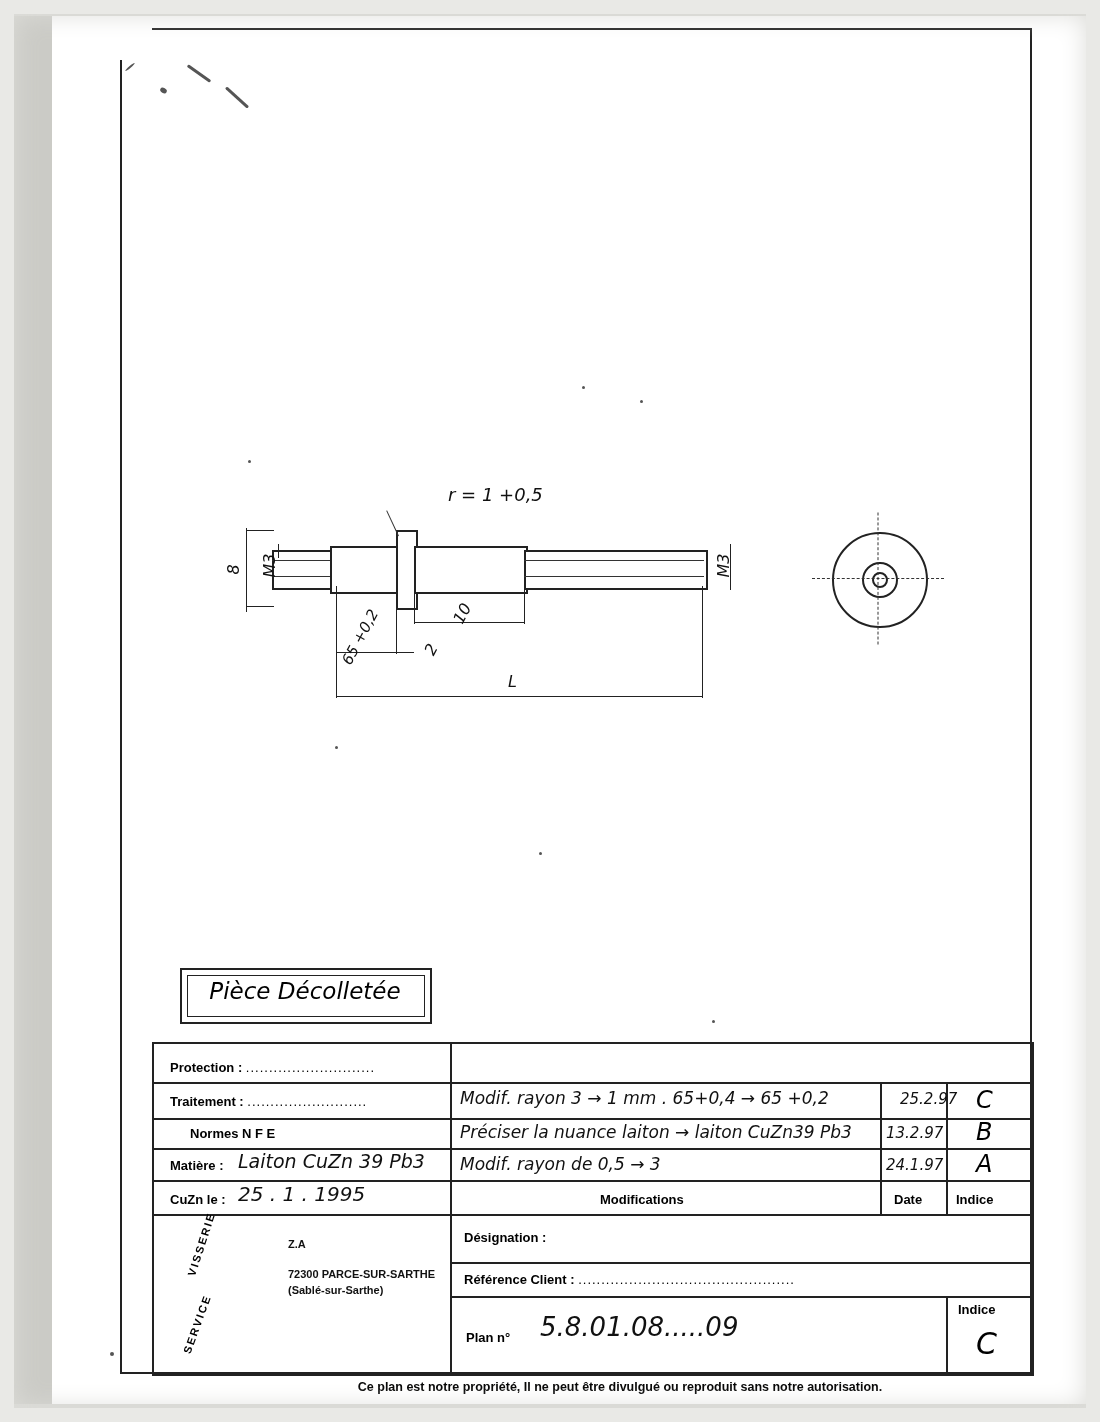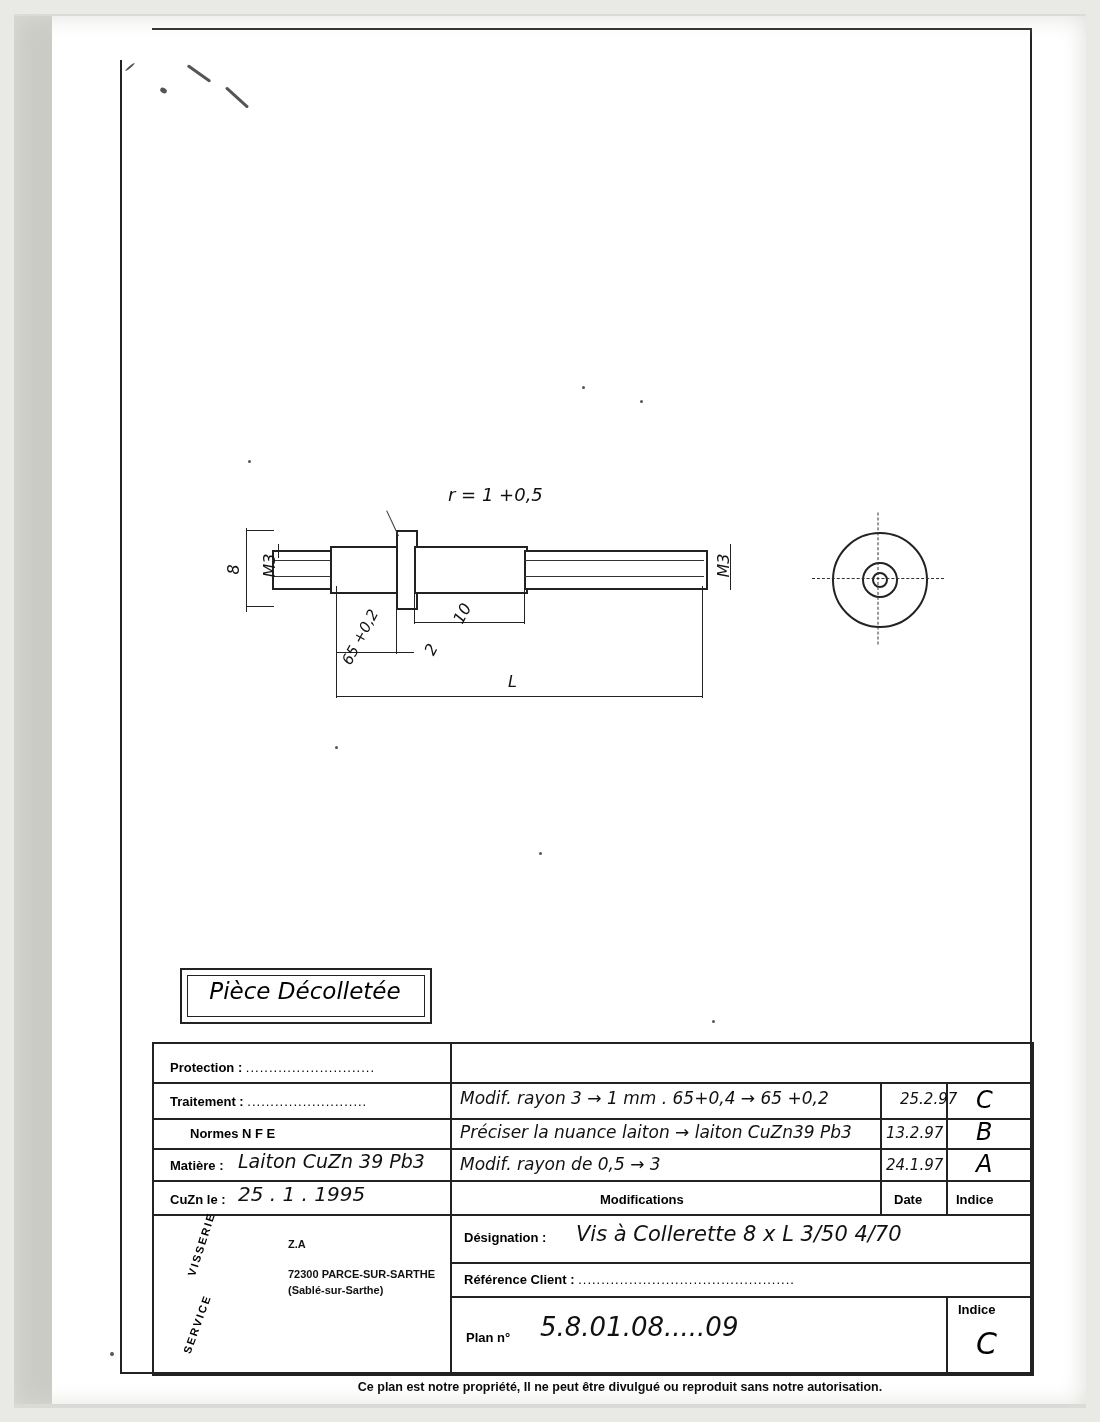--- a/index.html
+++ b/index.html
@@ -195,21 +195,20 @@
 
   <div class="modtext" style="left:460px;top:1154px;">Modif. rayon de 0,5 → 3</div>
   <div class="modtext" style="left:886px;top:1156px;font-size:15px;">24.1.97</div>
   <div class="indchar" style="left:976px;top:1150px;">A</div>
 
   <div class="rowlabel" style="left:600px;top:1192px;">Modifications</div>
   <div class="rowlabel" style="left:894px;top:1192px;">Date</div>
   <div class="rowlabel" style="left:956px;top:1192px;">Indice</div>
 
   <div class="rowlabel" style="left:464px;top:1230px;">Désignation :</div>
-  <div class="modtext" style="left:576px;top:1222px;font-size:21px;">Vis à Collerette   8 x L   3/50  4/70</div>
 
   <div class="rowlabel" style="left:464px;top:1272px;">
     <span>Référence Client :</span>
     <span class="rowdots dots">...............................................</span>
   </div>
 
   <div class="rowlabel" style="left:466px;top:1330px;">Plan n°</div>
   <div class="modtext" style="left:540px;top:1312px;font-size:26px;">5.8.01.08.....09</div>
 
   <div class="rowlabel" style="left:958px;top:1302px;">Indice</div>

